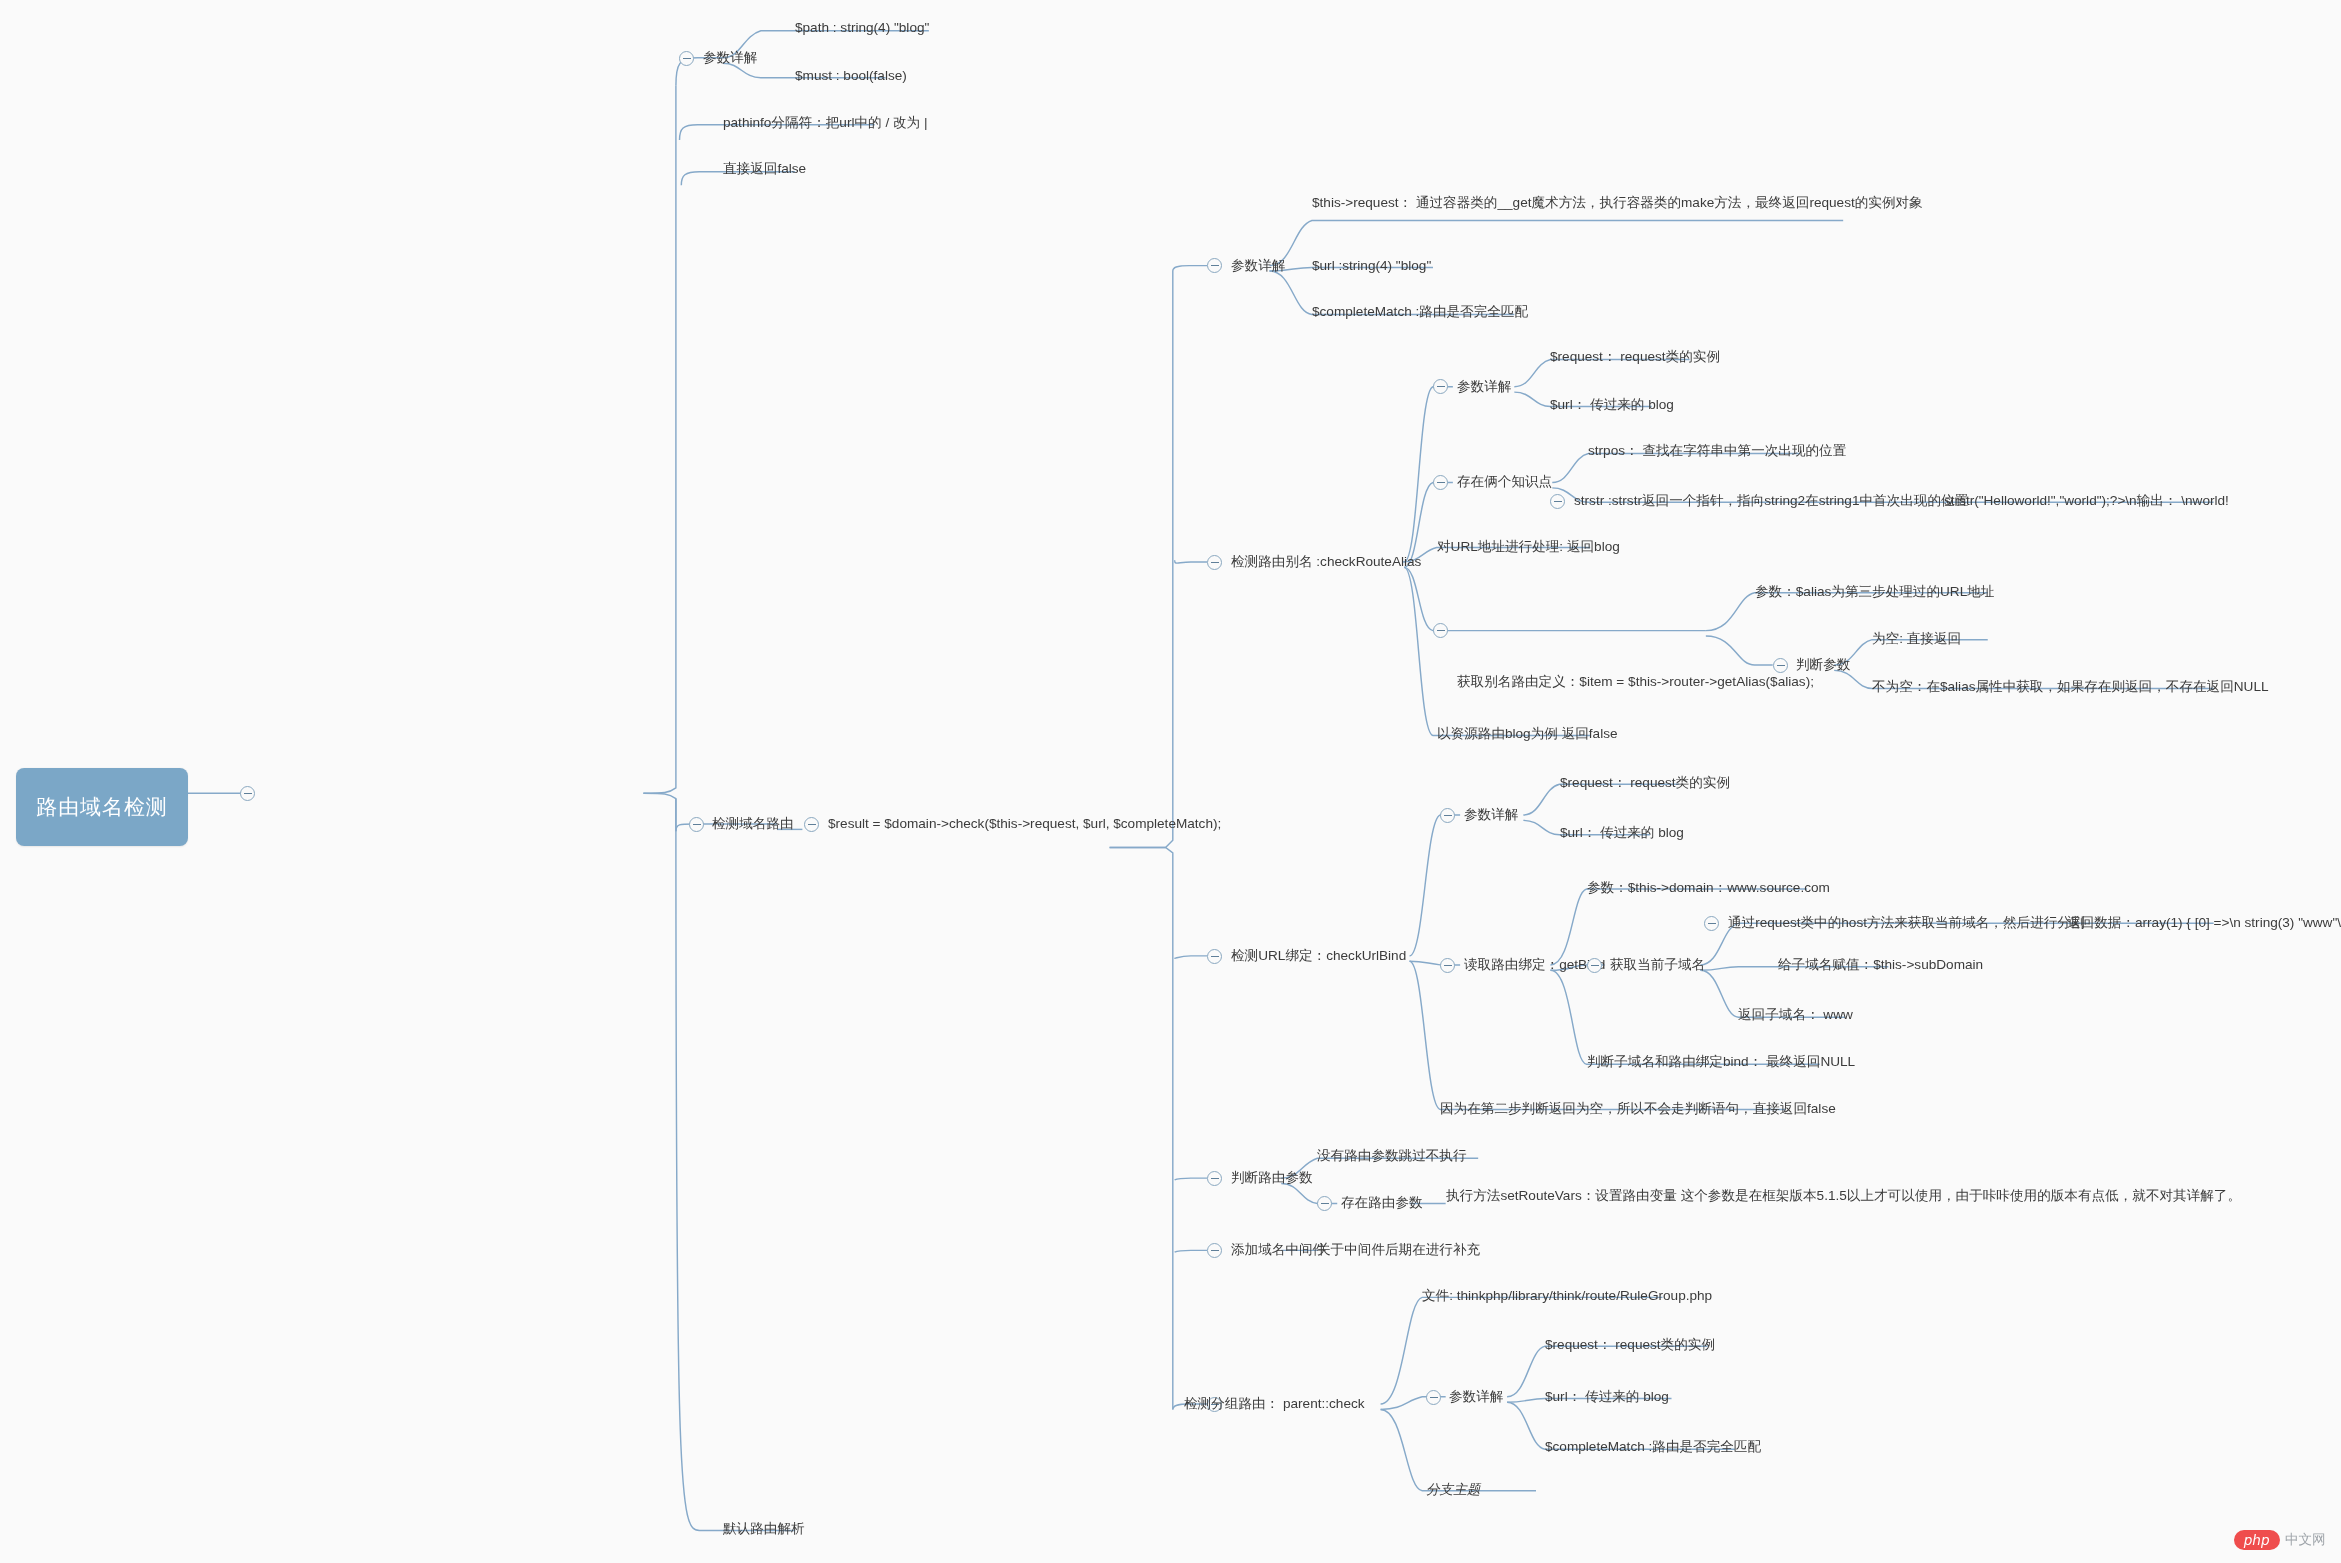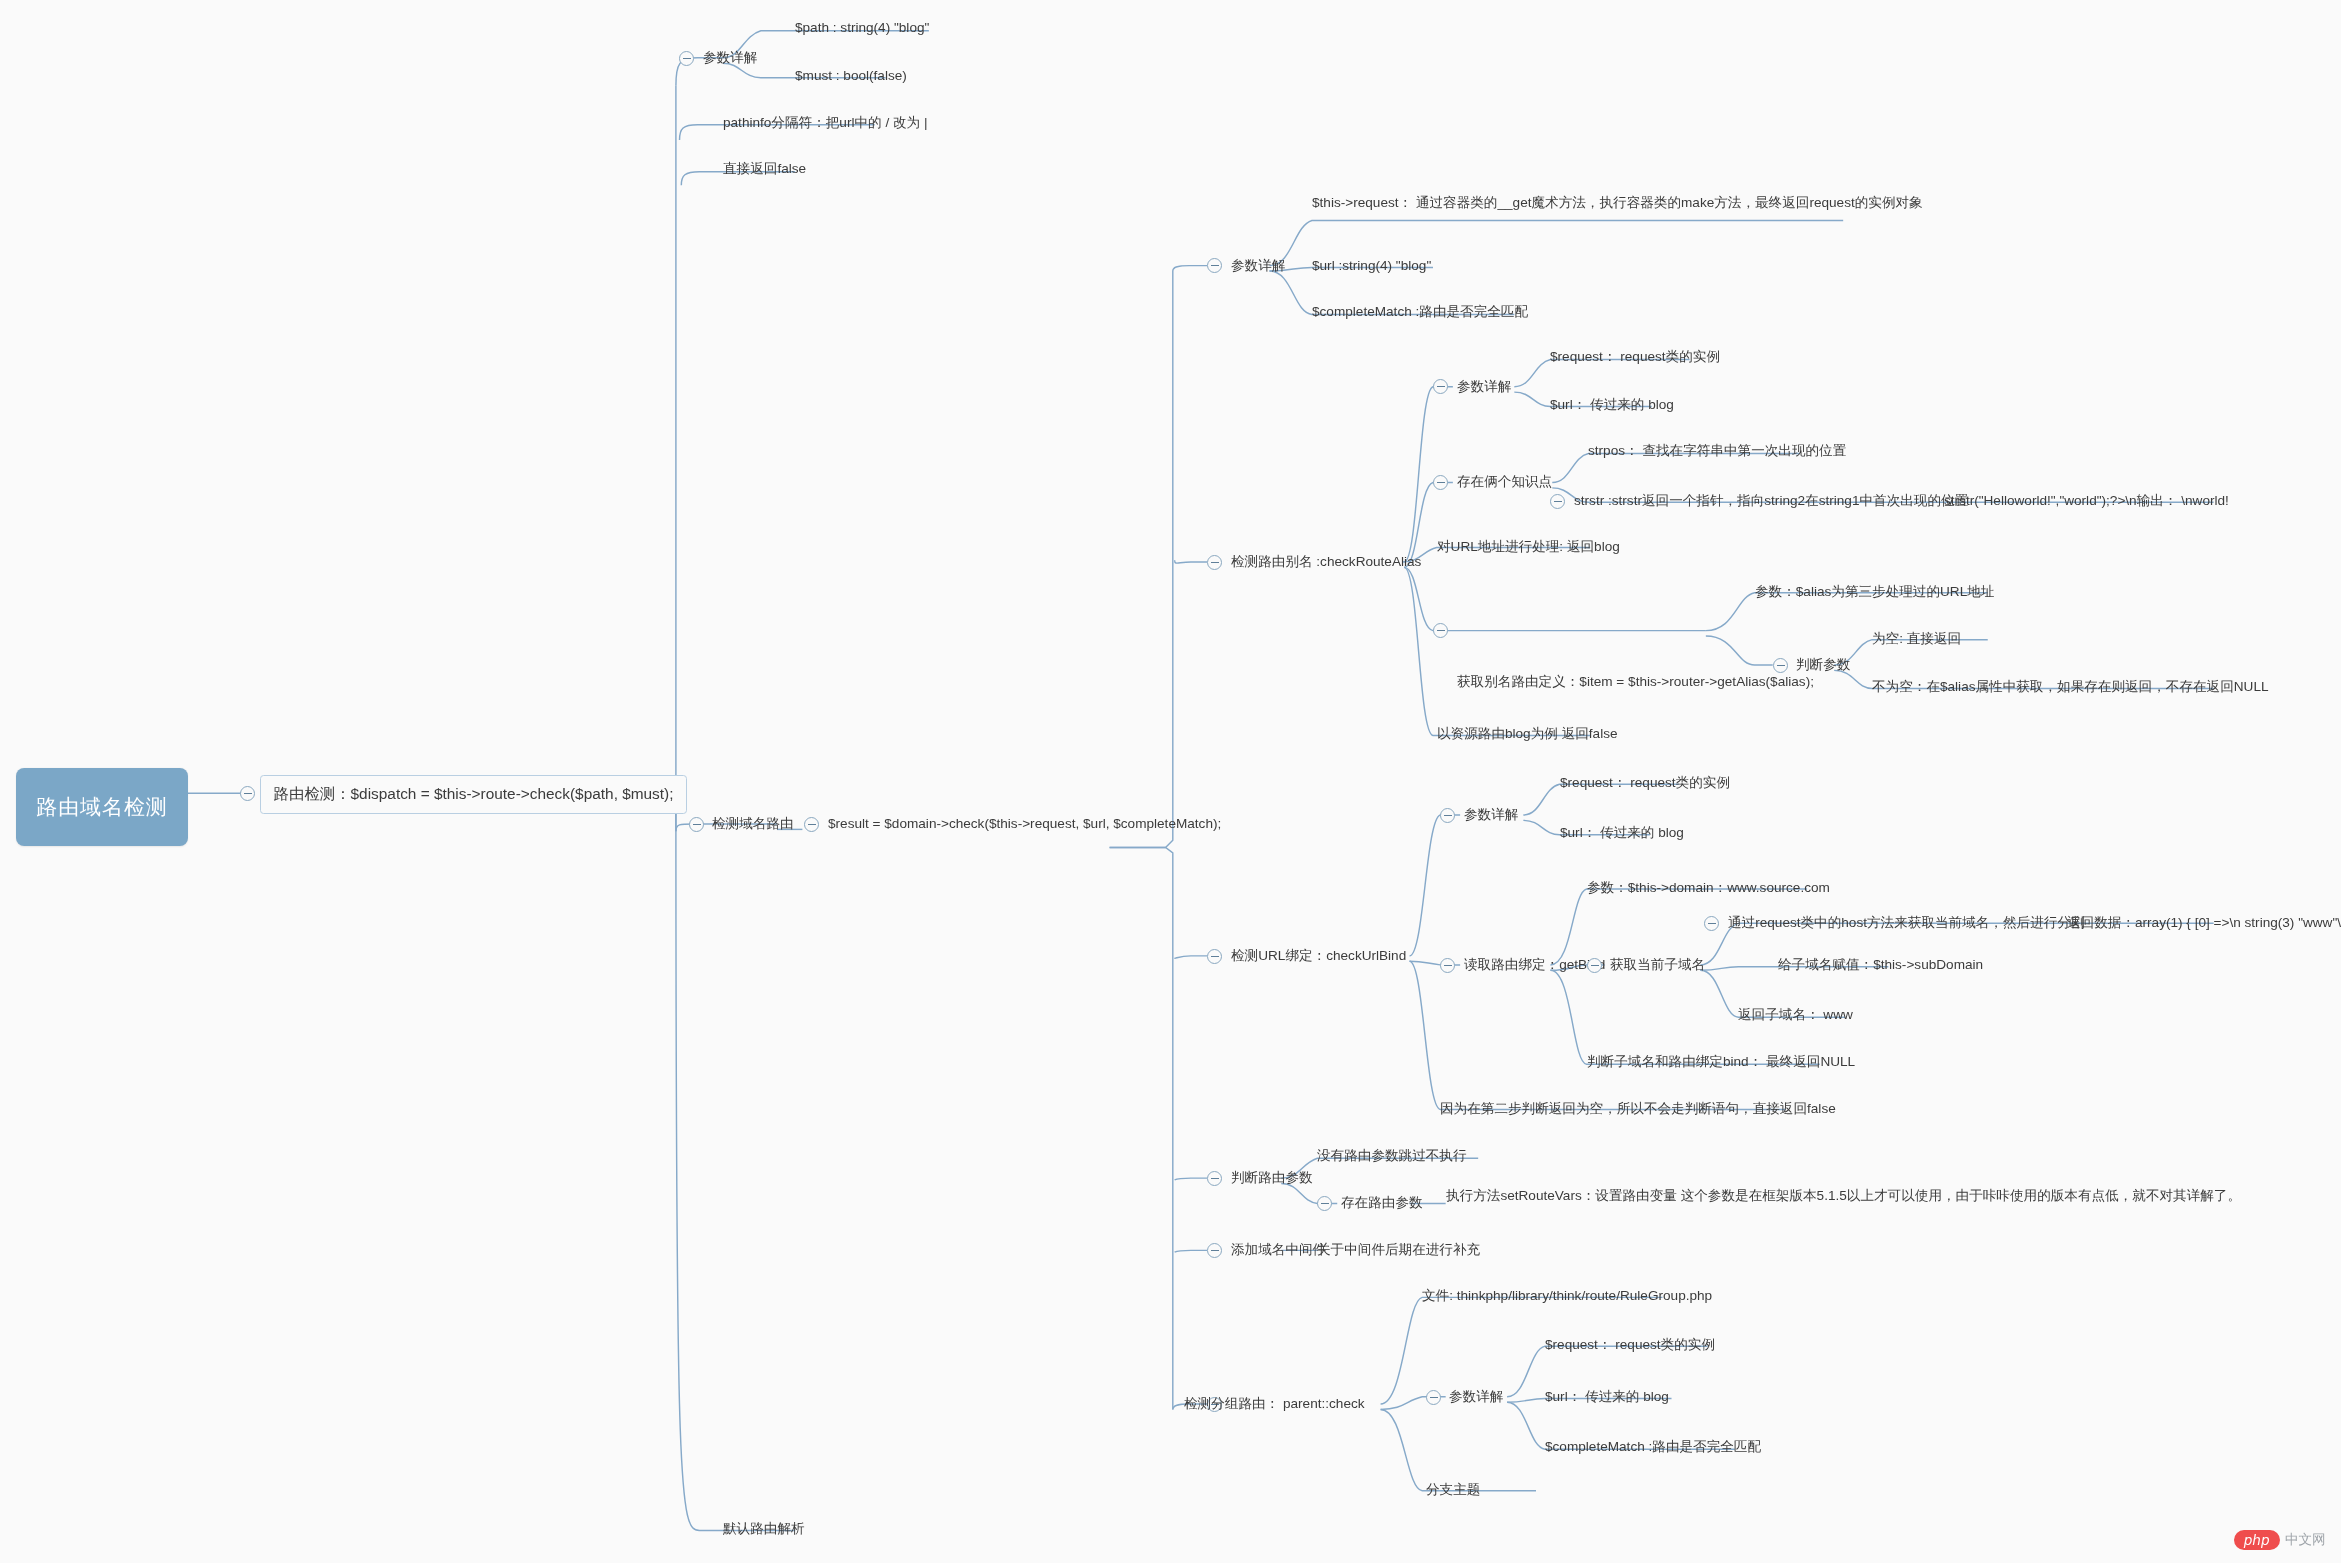--- a/index.html
+++ b/index.html
@@ -148,21 +148,20 @@
     <path d="M1528 1560 C 1554 1560 1556 1648 1574 1650 L1700 1650"></path>
 
     <path d="M1668 1546 C 1690 1546 1692 1494 1710 1490 L1890 1490"></path>
     <path d="M1668 1552 C 1690 1552 1692 1548 1710 1548 L1850 1548"></path>
     <path d="M1668 1552 C 1690 1552 1692 1602 1710 1604 L1920 1604"></path>
   </svg>
 
   <div class="root" style="left:16.3px;top:768px;">路由域名检测</div>
 
   <div class="toggle" style="left:240px;top:786px;"></div>
-  <div class="boxed" style="left:260px;top:775px;">路由检测：$dispatch = $this-&gt;route-&gt;check($path, $must);</div>
 
   <div class="toggle" style="left:679px;top:51px;"></div>
   <div class="node" style="left:703px;top:50px;">参数详解</div>
   <div class="node" style="left:795px;top:20px;">$path : string(4) "blog"</div>
   <div class="node" style="left:795px;top:68px;">$must : bool(false)</div>
 
   <div class="node" style="left:723px;top:115px;">pathinfo分隔符：把url中的 / 改为 |</div>
   <div class="node" style="left:723px;top:161px;">直接返回false</div>
 
   <div class="toggle" style="left:689px;top:817px;"></div>
@@ -240,21 +239,21 @@
   <div class="toggle" style="left:1207px;top:1397px;"></div>
   <div class="node" style="left:1184px;top:1396px;text-align:center;">检测分组路由： parent::check</div>
   <div class="node" style="left:1422px;top:1288px;">文件: thinkphp/library/think/route/RuleGroup.php</div>
 
   <div class="toggle" style="left:1426px;top:1390px;"></div>
   <div class="node" style="left:1449px;top:1389px;">参数详解</div>
   <div class="node" style="left:1545px;top:1337px;">$request： request类的实例</div>
   <div class="node" style="left:1545px;top:1389px;">$url： 传过来的 blog</div>
   <div class="node" style="left:1545px;top:1439px;">$completeMatch :路由是否完全匹配</div>
 
-  <div class="node" style="left:1426px;top:1482px;">分支主题</div>
+  <div class="node" style="left:1426px;top:1482px;font-style:italic;">分支主题</div>
 
   <div class="node" style="left:723px;top:1521px;">默认路由解析</div>
 
   <div class="wm">
     <span class="php">php</span>
     <span class="zw">中文网</span>
   </div>
 
 </div>
 

